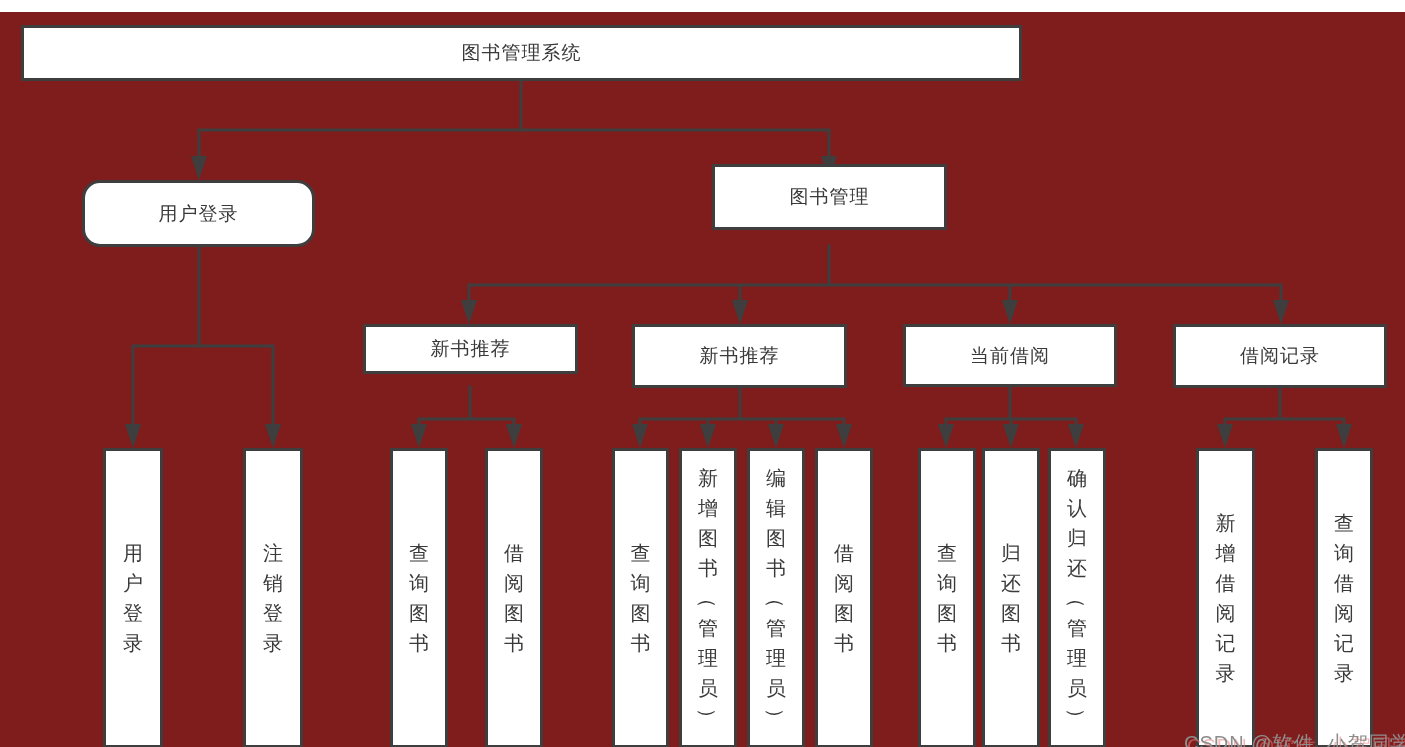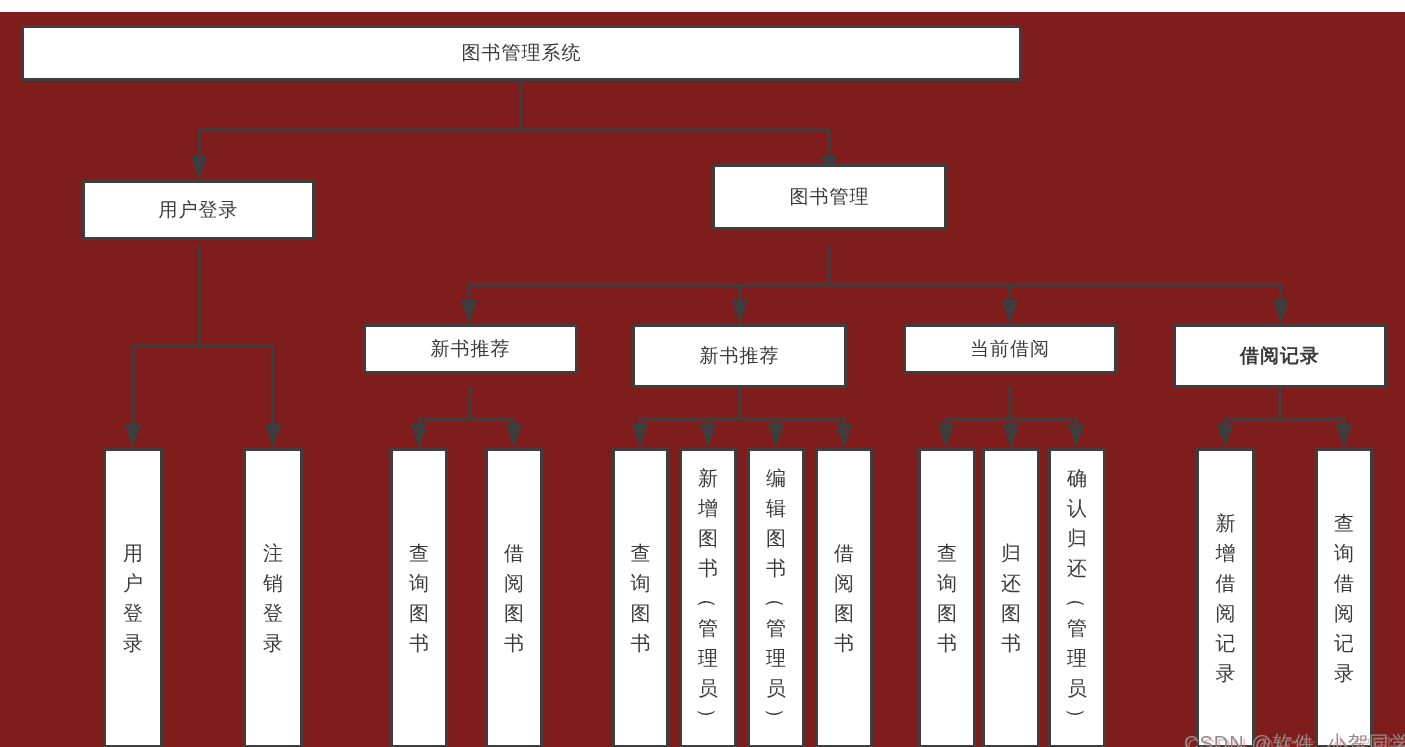--- a/index.html
+++ b/index.html
@@ -81,27 +81,27 @@
       <polygon points="938,412 954,412 946,436"></polygon>
       <polygon points="1003,412 1019,412 1011,436"></polygon>
       <polygon points="1068,412 1084,412 1076,436"></polygon>
       <polygon points="1217,412 1233,412 1225,436"></polygon>
       <polygon points="1336,412 1352,412 1344,436"></polygon>
     </g>
   </svg>
 
   <div class="box" style="left:21px;top:13px;width:1001px;height:56px;">图书管理系统</div>
 
-  <div class="box" style="left:82px;top:168px;width:233px;height:60px;">用户登录</div>
+  <div class="box" style="left:82px;top:168px;width:233px;height:67px;border-radius:18px;">用户登录</div>
   <div class="box" style="left:712px;top:152px;width:235px;height:66px;">图书管理</div>
 
   <div class="box" style="left:363px;top:312px;width:215px;height:50px;">新书推荐</div>
   <div class="box" style="left:632px;top:312px;width:215px;height:64px;">新书推荐</div>
-  <div class="box" style="left:903px;top:312px;width:214px;height:50px;">当前借阅</div>
-  <div class="box" style="left:1173px;top:312px;width:214px;height:64px;font-weight:bold;">借阅记录</div>
+  <div class="box" style="left:903px;top:312px;width:214px;height:63px;">当前借阅</div>
+  <div class="box" style="left:1173px;top:312px;width:214px;height:64px;">借阅记录</div>
 
   <div class="box vbox" style="left:103px;top:436px;width:60px;height:300px;">
       <span class="vchar">用</span>
       <span class="vchar">户</span>
       <span class="vchar">登</span>
       <span class="vchar">录</span>
     </div>
   <div class="box vbox" style="left:243px;top:436px;width:60px;height:300px;">
       <span class="vchar">注</span>
       <span class="vchar">销</span>

